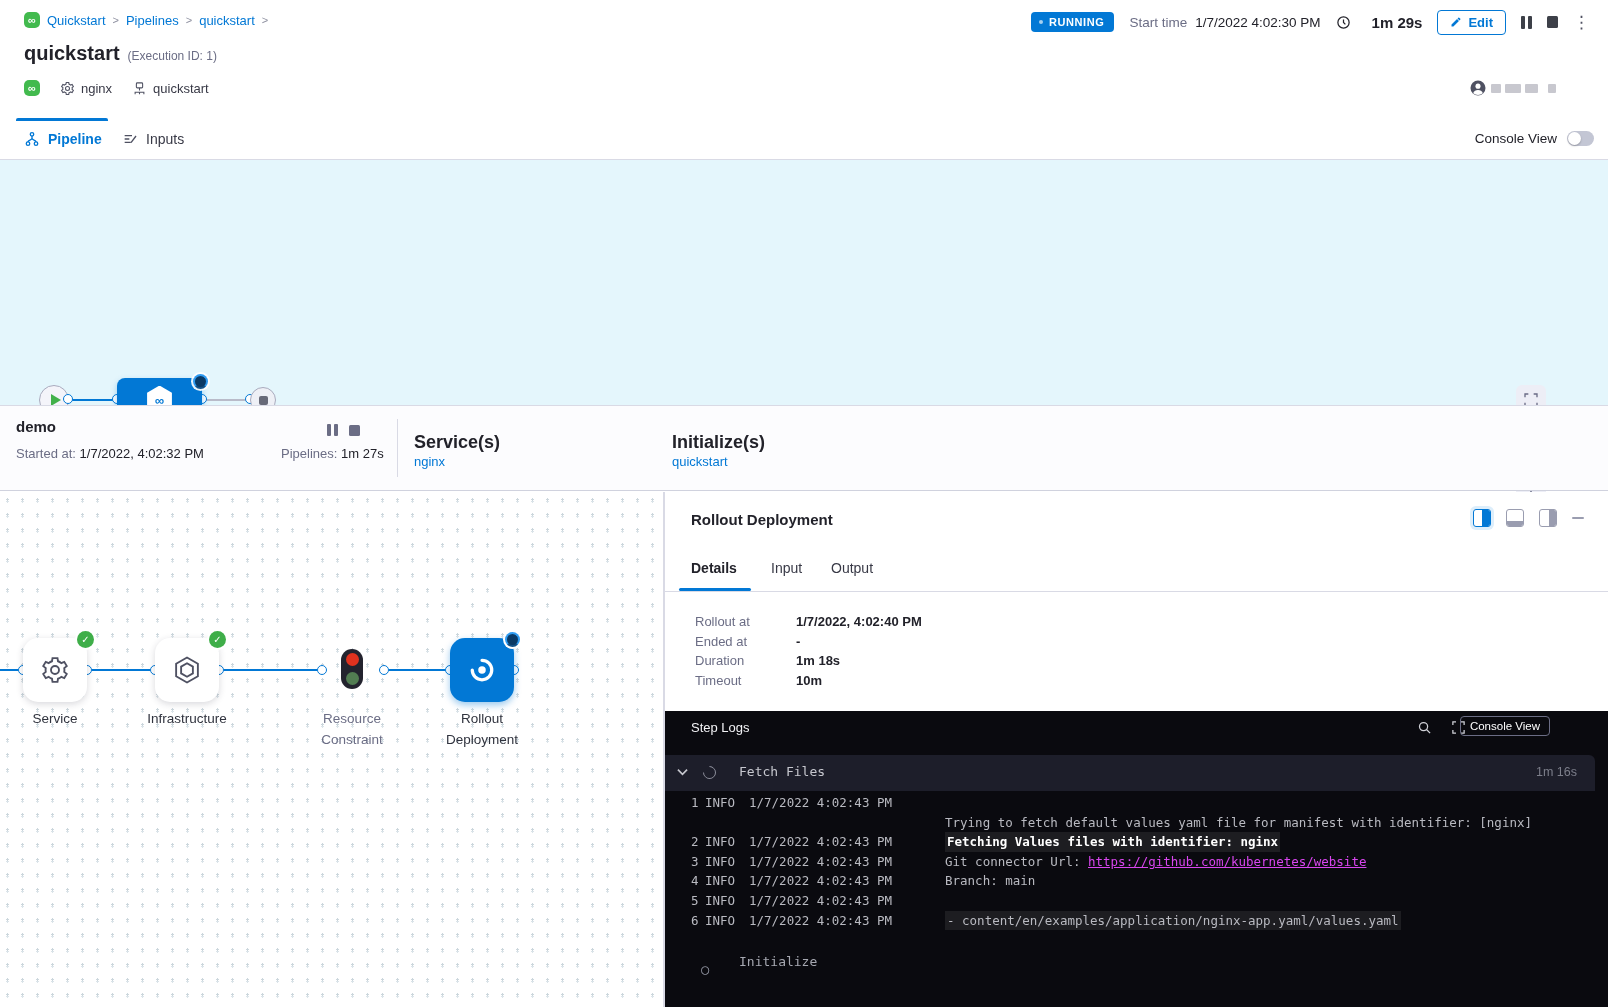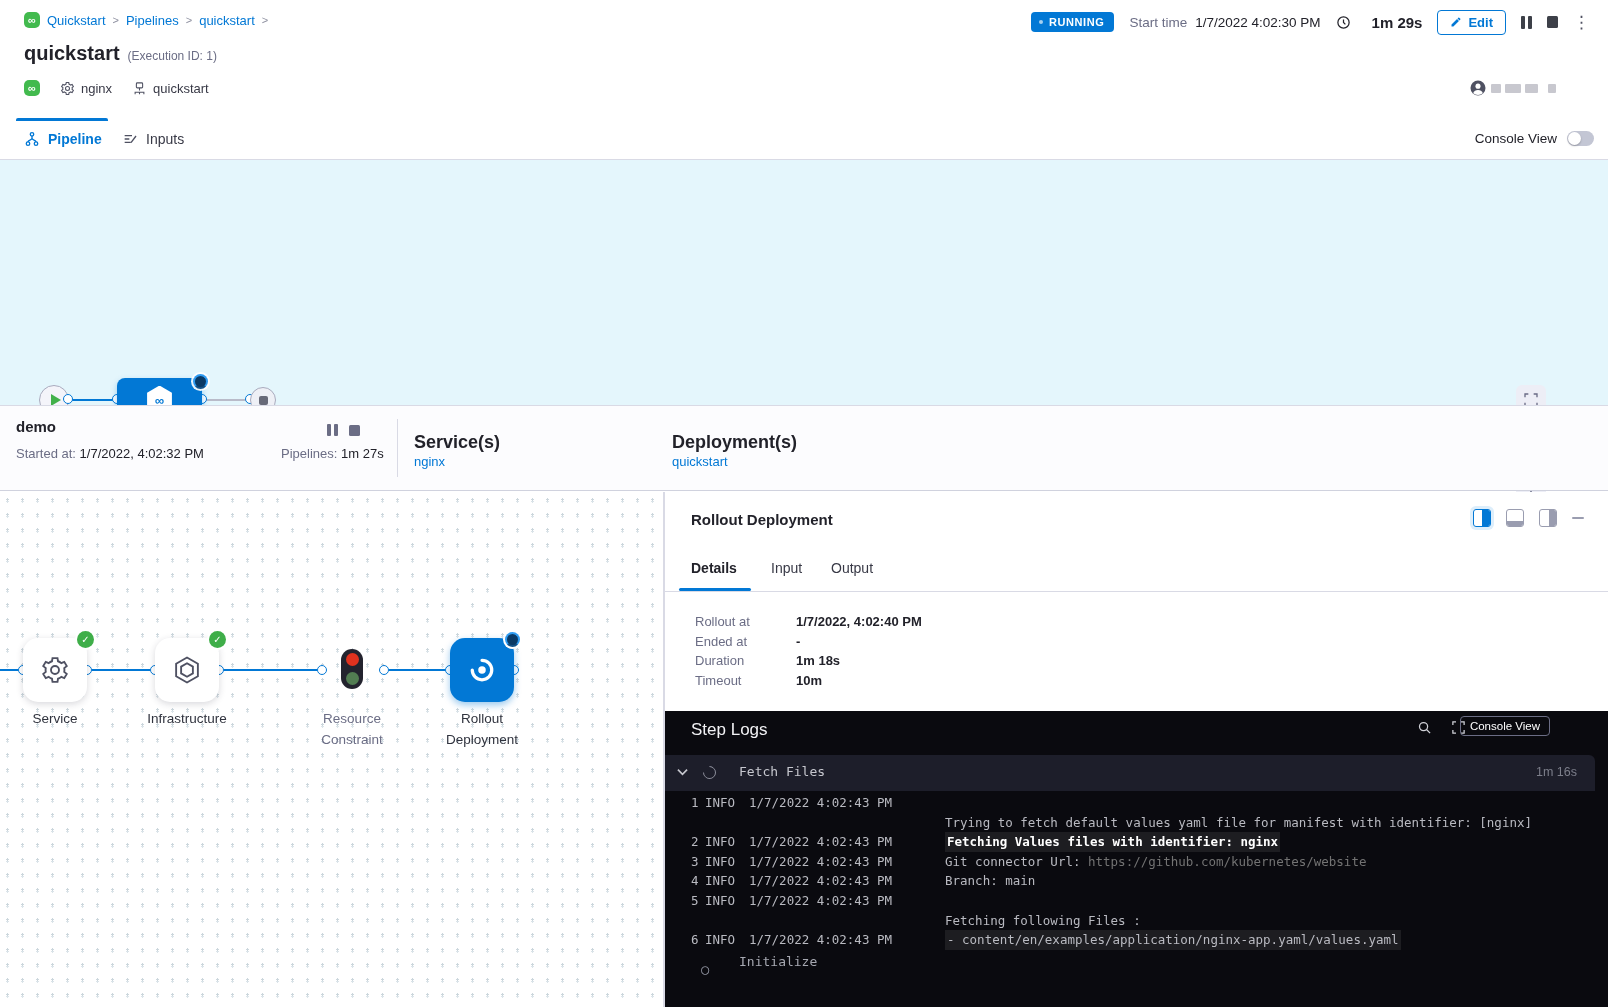--- a/index.html
+++ b/index.html
@@ -109,36 +109,36 @@
   .sp-underline { position:absolute; left:14px; top:96px; width:72px; height:3px; background:#0278d5; border-radius:2px; }
   .sp-tabborder { position:absolute; left:0; right:0; top:99px; border-top:1px solid #d9dae5; }
   .detailrows { position:absolute; left:30px; top:120px; }
   .drow { display:flex; line-height:19.6px; }
   .drow .dl { width:101px; color:#6b6d85; font-size:13px; }
   .drow .dv { font-size:13px; font-weight:600; color:#22222a; }
 
   
   .logarea { position:absolute; left:0; right:0; top:219px; bottom:0; background:#0a0a0f; }
   .loghead { position:relative; height:34px; }
-  .loghead .lt { position:absolute; left:26px; top:9px; font-size:17px; color:#f2f2f5; }
+  .loghead .lt { position:absolute; left:26px; top:9px; font-size:13px; color:#f2f2f5; }
   .loghead .searchic { position:absolute; right:176px; top:9px; cursor:pointer; }
   .loghead .expandic { position:absolute; right:142px; top:9px; cursor:pointer; }
   .consolebtn { position:absolute; right:58px; top:5px; border:1px solid #6b6d85; border-radius:4px; background:none;
                 color:#fff; font-size:11.5px; padding:3px 9px; cursor:pointer; font-family:inherit; }
   .fetchbar { position:absolute; left:0; right:13px; top:44px; height:36px; background:#1d1e2a; border-radius:0 6px 0 0; cursor:pointer; }
   .fetchbar .chev { position:absolute; left:12px; top:13px; }
   .spinring { position:absolute; left:38px; top:11px; width:13px; height:13px; border-radius:50%;
               border:1.5px solid #8d8f9c; border-top-color:transparent; transform:rotate(-45deg); }
   .secname { position:absolute; left:74px; top:9px; font-family:"DejaVu Sans Mono",monospace; font-size:13px; color:#c6c7ce; }
   .secdur { position:absolute; right:18px; top:10px; font-size:12.5px; color:#7c7e8a; }
   .loglines { position:absolute; left:26px; right:16px; top:82px; font-family:"DejaVu Sans Mono",monospace; font-size:12.5px; color:#b9bac1; }
   .lrow { display:grid; grid-template-columns:14px 44px 196px auto; line-height:19.6px; white-space:nowrap; }
   .lrow .msg.hl { background:rgba(255,255,255,.08); justify-self:start; padding:0 2px; }
   .lrow .msg.boldw { color:#fff; font-weight:bold; }
-  .loglink { color:#737373; cursor:pointer; }
+  .loglink { color:#d946ef; text-decoration:underline; cursor:pointer; }
   .initbar { position:absolute; left:0; right:13px; top:243px; height:34px; cursor:pointer; }
   .initbar .pcirc { position:absolute; left:36px; top:8px; font-family:"DejaVu Sans Mono",monospace; font-size:14px; color:#9093a0; line-height:1; }
   .initbar .iname { position:absolute; left:74px; top:0; font-family:"DejaVu Sans Mono",monospace; font-size:13px; color:#a6a8b1; }
 
   svg { display:block; }
 </style>
 </head>
 <body>
 
 <div class="app">
@@ -295,21 +295,21 @@
           <i></i>
         </span>
       <span class="sq"></span>
     </div>
     <div class="kv" style="position:absolute; left:281px; top:40px">
       <span class="lbl">Pipelines:</span> <span>1m 27s</span>
     </div>
     <div class="vdivider"></div>
     <div class="colhead" style="position:absolute; left:414px; top:26px">Service(s)</div>
     <a class="bluelink" style="position:absolute; left:414px; top:48px">nginx</a>
-    <div class="colhead" style="position:absolute; left:672px; top:26px">Deployment(s)</div>
+    <div class="colhead" style="position:absolute; left:672px; top:26px">Initialize(s)</div>
     <a class="bluelink" style="position:absolute; left:672px; top:48px">quickstart</a>
   </div>
 
   <div class="execcanvas">
     <div class="edge" style="left:0; top:177px; width:18px; background:#0278d5"></div>
     <div class="edge" style="left:92px; top:177px; width:58px; background:#0278d5"></div>
     <div class="edge" style="left:224px; top:177px; width:93px; background:#0278d5"></div>
     <div class="edge" style="left:389px; top:177px; width:56px; background:#0278d5"></div>
     <span class="cdot" style="left:18px; top:173px"></span>
     <span class="cdot" style="left:82px; top:173px"></span>
@@ -450,26 +450,20 @@
           <span>1/7/2022 4:02:43 PM</span>
           <span class="msg">Branch: main</span>
         </div>
         <div class="lrow">
           <span>5</span>
           <span>INFO</span>
           <span>1/7/2022 4:02:43 PM</span>
           <span class="msg"></span>
         </div>
         <div class="lrow">
-          <span></span>
-            <span></span>
-            <span></span>
-          <span class="msg">Fetching following Files :</span>
-        </div>
-        <div class="lrow">
           <span>6</span>
           <span>INFO</span>
           <span>1/7/2022 4:02:43 PM</span>
           <span class="msg hl">- content/en/examples/application/nginx-app.yaml/values.yaml</span>
         </div>
       </div>
 
       <div class="initbar">
         <span class="pcirc">○</span>
         <span class="iname">Initialize</span>

